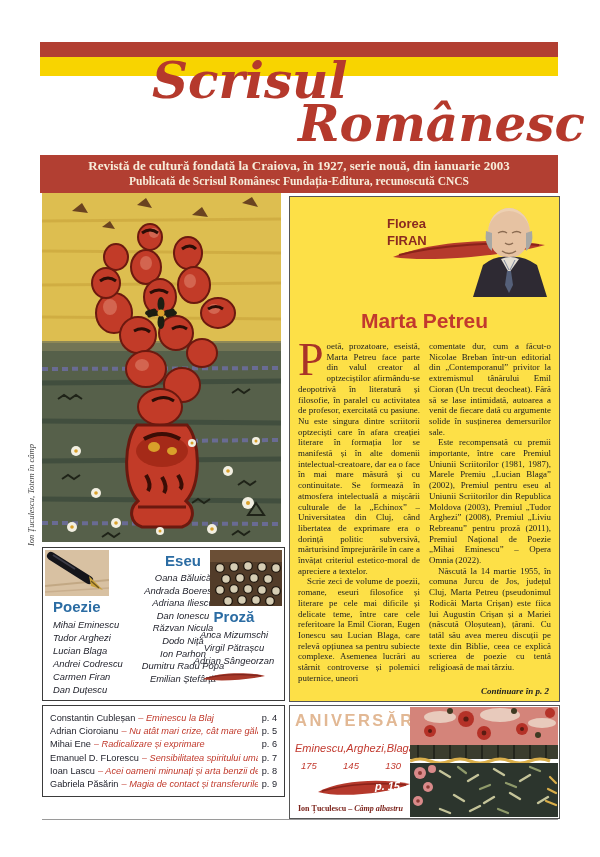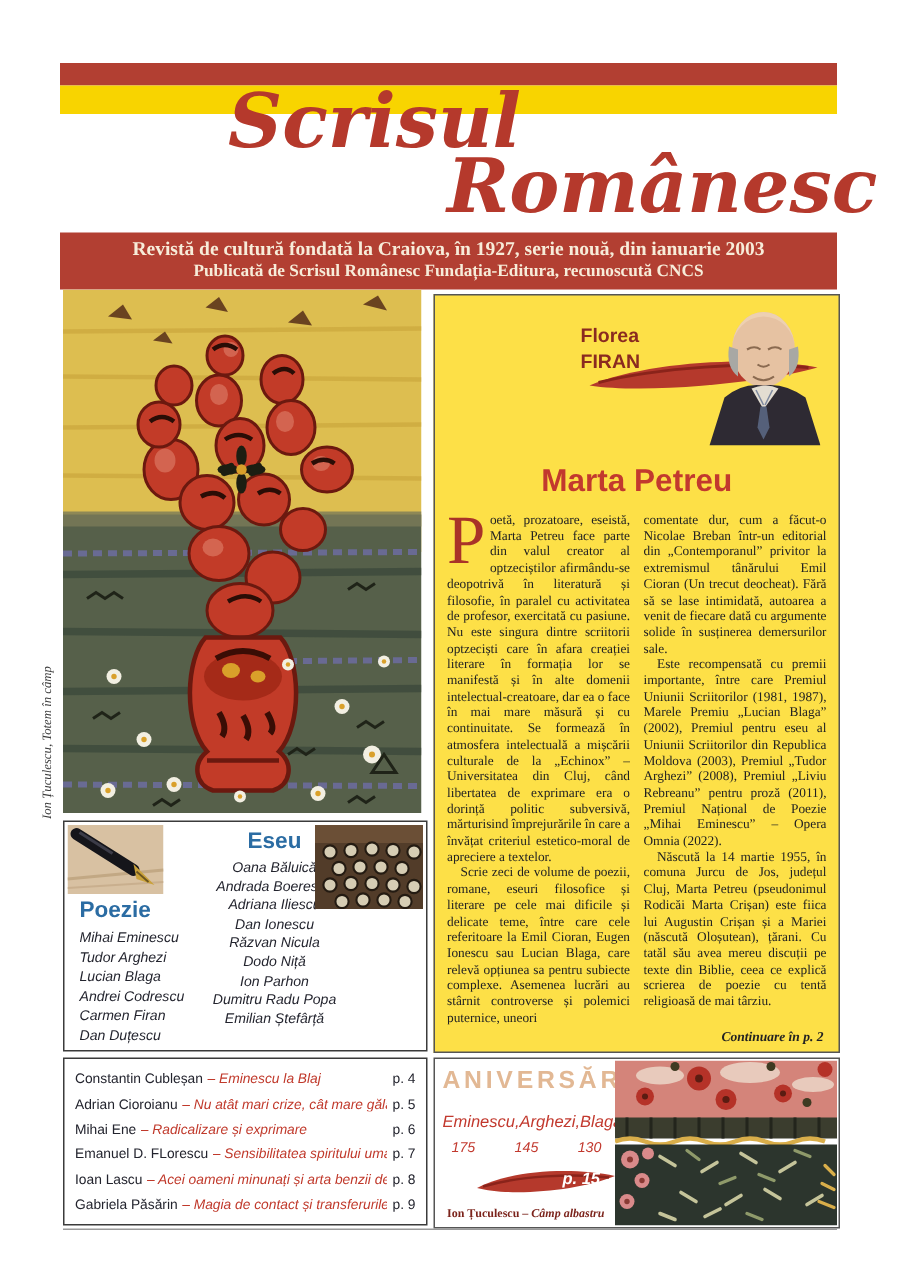--- a/index.html
+++ b/index.html
@@ -30,21 +30,21 @@
   .contrib-box{left:42px;top:547px;width:241px;height:152px;background:#fff;border:1.5px solid #3b3b3b;}
   .sec-title{font-size:15px;font-weight:bold;color:#2b6ca3;margin:0 0 3px 0;}
   .name{font-size:9.4px;color:#23242e;line-height:13px;white-space:nowrap;font-style:italic;}
   .poezie-col{left:10px;top:50px;}
   .eseu-col{left:88px;top:4px;width:104px;text-align:center;}
   .eseu-col .name{line-height:12.6px;}
   .proza-col{right:3px;top:60px;width:94px;text-align:center;}
   .pen-img{left:2px;top:2px;}
   .type-img{right:2px;top:2px;}
 
-  .index-box{left:42px;top:705px;width:243px;height:112px;background:#fff;border:1.5px solid #3b3b3b;
+  .index-box{left:42px;top:705px;width:243px;height:92px;background:#fff;border:1.5px solid #3b3b3b;
              display:flex;flex-direction:column;justify-content:space-around;padding:5px 7px;box-sizing:border-box;}
   .idx-row{display:flex;align-items:baseline;font-size:9.2px;white-space:nowrap;}
   .idx-author{color:#23242e;}
   .idx-title{color:#c0392b;font-style:italic;margin-left:3px;overflow:hidden;}
   .idx-page{margin-left:auto;color:#23242e;padding-left:4px;}
 
   
   .feature-box{left:289px;top:196px;width:269px;height:504px;background:#fde047;border:1px solid #555;}
   .firan{top:6px;right:8px;width:168px;height:96px;}
   .firan-name{left:4px;top:12px;font-size:13px;font-weight:bold;color:#8a2a20;line-height:17px;}
@@ -275,20 +275,30 @@
           <circle cx="24" cy="39" r="4.4"></circle>
           <circle cx="38" cy="39" r="4.4"></circle>
           <circle cx="52" cy="40" r="4.4"></circle>
           <circle cx="66" cy="41" r="4.4"></circle>
         <circle cx="18" cy="51" r="4.4"></circle>
           <circle cx="32" cy="50" r="4.4"></circle>
           <circle cx="46" cy="50" r="4.4"></circle>
           <circle cx="60" cy="51" r="4.4"></circle>
       </g>
     </svg>
+    <div class="abs proza-col">
+      <div class="sec-title">Proză</div>
+      <div class="name">Anca Mizumschi</div>
+      <div class="name">Virgil Pătrașcu</div>
+      <div class="name">Adrian Sângeorzan</div>
+      <svg width="66" height="13" viewBox="0 0 66 13" style="margin-top:3px;">
+        <path d="M2,9 C18,2 48,2 64,6 C48,10 16,12 2,9 Z" fill="#a8392a"></path>
+        <path d="M6,8 C22,4 46,4 60,6" stroke="#7c241c" stroke-width="1.2" fill="none"></path>
+      </svg>
+    </div>
   </div>
 
   <div class="abs index-box">
     <div class="idx-row">
       <span class="idx-author">Constantin Cubleșan</span>
       <span class="idx-title"><span>–</span> <span>Eminescu la Blaj</span></span>
       <span class="idx-page">p. 4</span>
     </div>
     <div class="idx-row">
       <span class="idx-author">Adrian Cioroianu</span>

